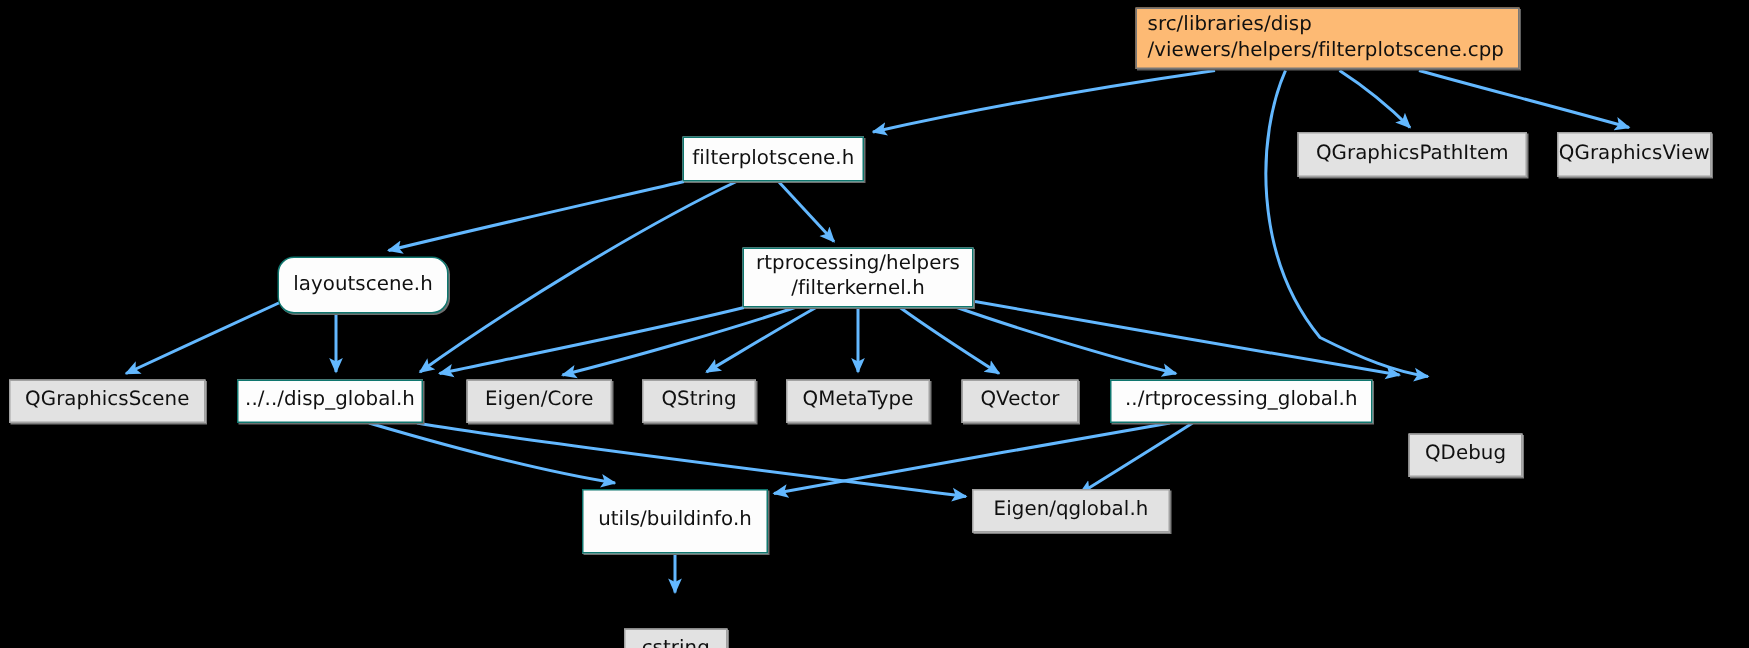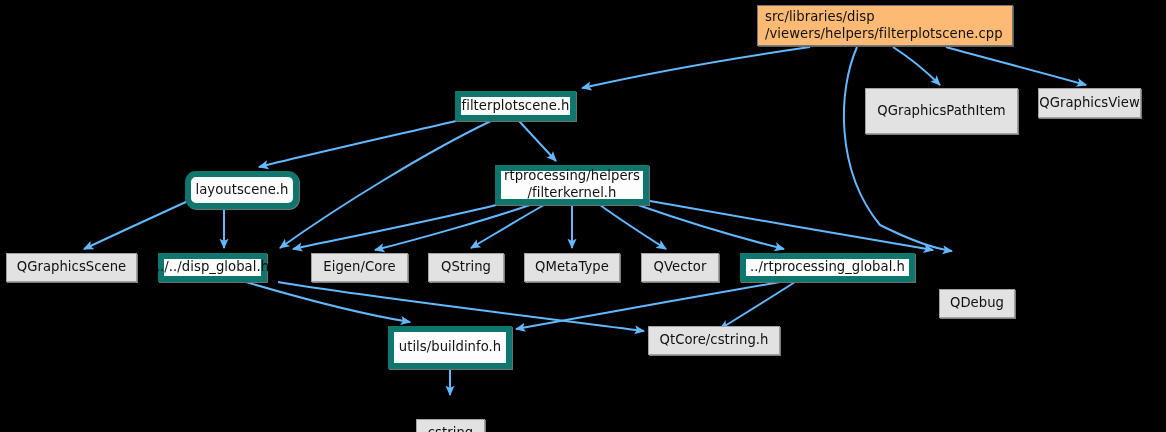--- a/index.html
+++ b/index.html
@@ -35,21 +35,21 @@
     white-space: pre;
     letter-spacing: 0.05px;
   }
   .node.lib {
     background: #e2e2e2;
     border: 1px solid #a2a2a2;
     box-shadow: 1px 1px 0 0 #7d7d7d;
   }
   .node.hdr {
     background: #fdfdfd;
-    border: 6px solid #0f766e;
+    border: 1px solid #0f766e;
     box-shadow: 1px 1px 0 0 #6f6f6f;
   }
   .node.root {
     background: #fdba74;
     border: 1px solid #777777;
     box-shadow: 1px 1px 0 0 #5f5f5f;
     justify-content: flex-start;
     text-align: left;
     padding-left: 7px;
   }
@@ -87,32 +87,32 @@
         <path d="M 278,282 C 360,296 560,320 644,331" fill="none" stroke="#63b8ff" stroke-width="2" marker-end="url(#arrowhead)"></path>
         <path d="M 780,282 C 700,296 570,319 516,329" fill="none" stroke="#63b8ff" stroke-width="2" marker-end="url(#arrowhead)"></path>
         <path d="M 795,282 C 775,295 744,314 720,329" fill="none" stroke="#63b8ff" stroke-width="2" marker-end="url(#arrowhead)"></path>
         <path d="M 450,355 C 450,369 450,385 450,395" fill="none" stroke="#63b8ff" stroke-width="2" marker-end="url(#arrowhead)"></path>
       </g>
   </svg>
 
   <div id="nodes">
       <div class="node root" style="left: 757px; top: 5px; width: 256px; height: 41px;"><span class="lbl">src/libraries/disp
 /viewers/helpers/filterplotscene.cpp</span></div>
-      <div class="node lib" style="left: 865px; top: 88px; width: 153px; height: 46px;"><span class="lbl">QGraphicsPathItem</span></div>
+      <div class="node lib" style="left: 865px; top: 88px; width: 153px; height: 30px;"><span class="lbl">QGraphicsPathItem</span></div>
       <div class="node lib" style="left: 1038px; top: 88px; width: 103px; height: 30px;"><span class="lbl">QGraphicsView</span></div>
       <div class="node hdr" style="left: 455px; top: 91px; width: 121px; height: 30px;"><span class="lbl">filterplotscene.h</span></div>
       <div class="node hdr" style="left: 185px; top: 171px; width: 114px; height: 38px; border-radius: 11px;"><span class="lbl">layoutscene.h</span></div>
       <div class="node hdr" style="left: 495px; top: 165px; width: 154px; height: 40px;"><span class="lbl">rtprocessing/helpers
 /filterkernel.h</span></div>
       <div class="node lib" style="left: 6px; top: 253px; width: 131px; height: 29px;"><span class="lbl">QGraphicsScene</span></div>
-      <div class="node hdr" style="left: 158px; top: 253px; width: 109px; height: 29px;"><span class="lbl">../../disp_global.h</span></div>
+      <div class="node hdr" style="left: 158px; top: 253px; width: 124px; height: 29px;"><span class="lbl">../../disp_global.h</span></div>
       <div class="node lib" style="left: 311px; top: 253px; width: 97px; height: 29px;"><span class="lbl">Eigen/Core</span></div>
       <div class="node lib" style="left: 428px; top: 253px; width: 76px; height: 29px;"><span class="lbl">QString</span></div>
       <div class="node lib" style="left: 524px; top: 253px; width: 96px; height: 29px;"><span class="lbl">QMetaType</span></div>
       <div class="node lib" style="left: 641px; top: 253px; width: 78px; height: 29px;"><span class="lbl">QVector</span></div>
       <div class="node hdr" style="left: 740px; top: 253px; width: 175px; height: 29px;"><span class="lbl">../rtprocessing_global.h</span></div>
       <div class="node lib" style="left: 939px; top: 253px; width: 76px; height: 29px; margin-top: 36px;"><span class="lbl">QDebug</span></div>
       <div class="node hdr" style="left: 388px; top: 326px; width: 124px; height: 43px;"><span class="lbl">utils/buildinfo.h</span></div>
-      <div class="node lib" style="left: 648px; top: 326px; width: 132px; height: 29px;"><span class="lbl">QtCore/cstring.h</span></div>
+      <div class="node lib" style="left: 648px; top: 326px; width: 132px; height: 29px;"><span class="lbl">Eigen/qglobal.h</span></div>
       <div class="node lib" style="left: 416px; top: 399px; width: 69px; height: 29px; margin-top: 20px;"><span class="lbl">cstring</span></div>
     </div>
 
 </div>
 
 </body></html>

